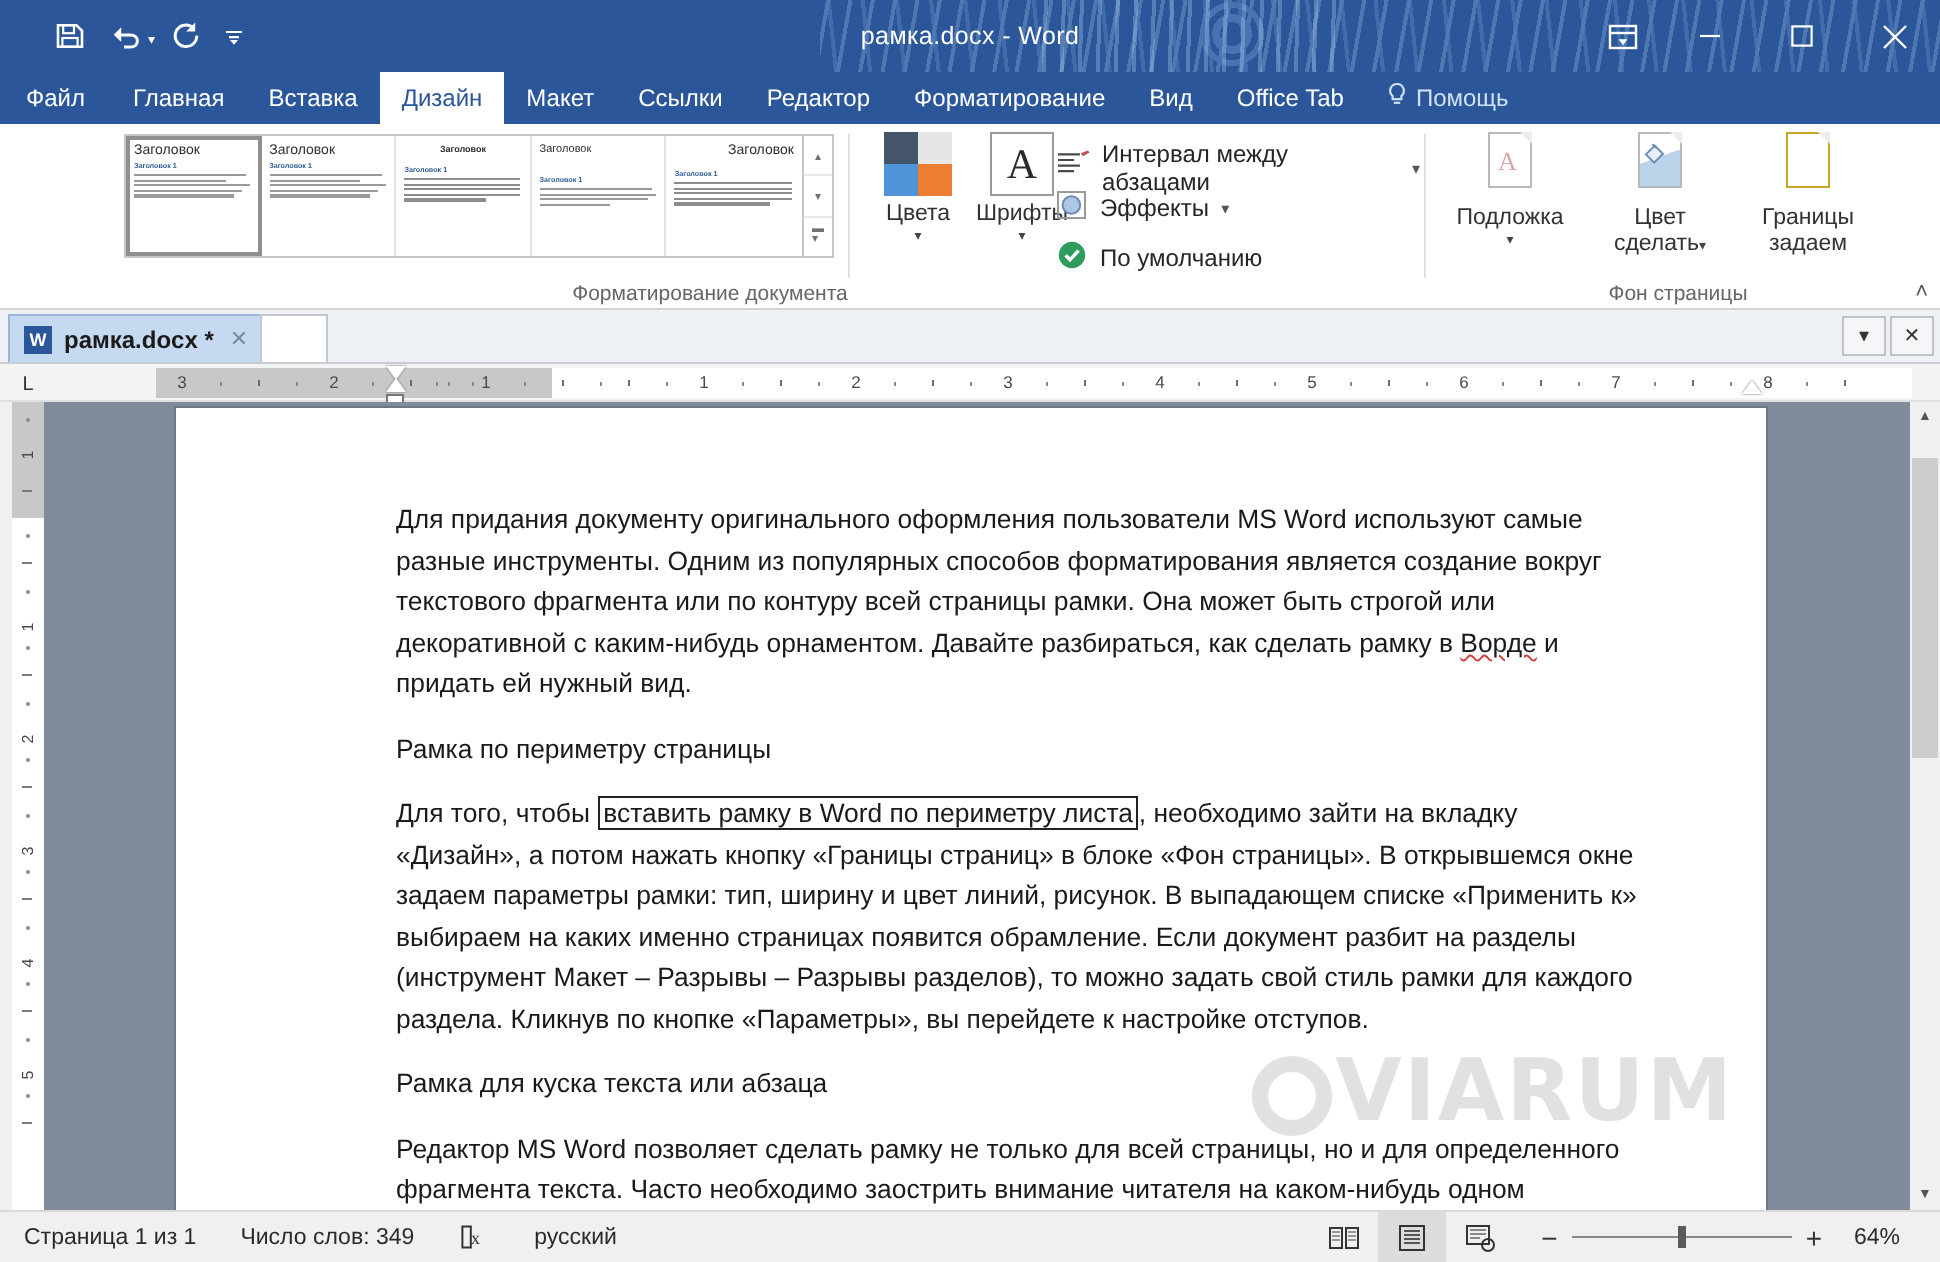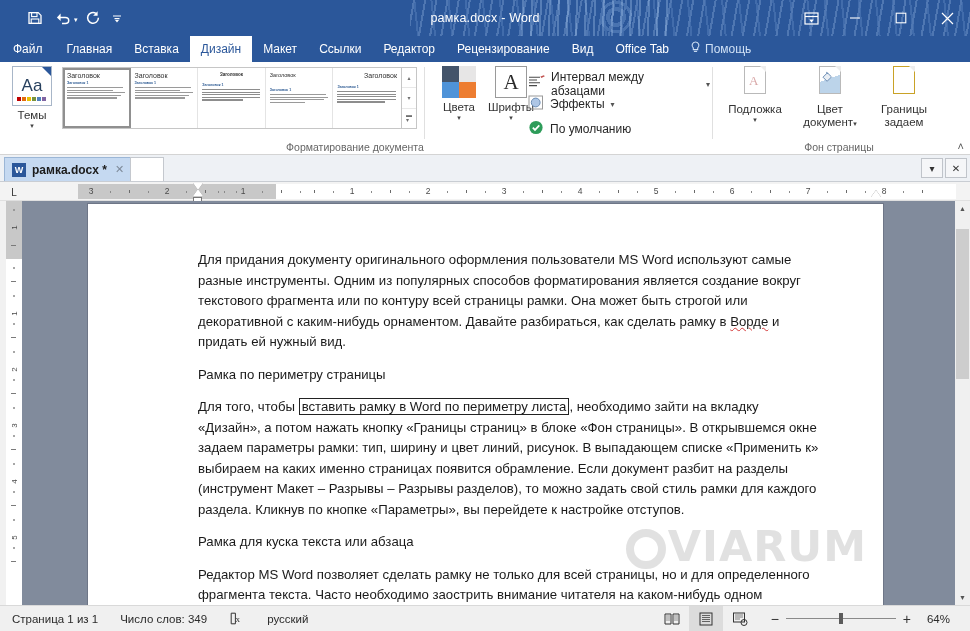--- a/index.html
+++ b/index.html
@@ -397,21 +397,21 @@
   </div>
 
   <div class="ribbon-tabs">
     <div class="rtab file">Файл</div>
     <div class="rtab">Главная</div>
     <div class="rtab">Вставка</div>
     <div class="rtab active">Дизайн</div>
     <div class="rtab">Макет</div>
     <div class="rtab">Ссылки</div>
     <div class="rtab">Редактор</div>
-    <div class="rtab">Рецензирование</div>
+    <div class="rtab">Форматирование</div>
     <div class="rtab">Вид</div>
     <div class="rtab">Office Tab</div>
     <div class="help-area">
       <span>
         <svg width="11" height="13" viewBox="0 0 11 13">
             <path fill="none" stroke="#cfe0f5" stroke-width="1.1" d="M5.5 1A3.4 3.4 0 0 0 3.3 7v1.6h4.4V7A3.4 3.4 0 0 0 5.5 1z"></path>
             <path stroke="#cfe0f5" stroke-width="1.1" d="M3.9 10.4h3.2"></path>
           </svg>
       </span>
       <span>Помощь</span>
@@ -426,36 +426,20 @@
           </svg>
       </span>
       <span>Общий доступ</span>
     </div>
   </div>
 
   <div class="ribbon">
 
     <div class="rgroup" style="left:0; width:710px;">
 
-      <div class="themes-btn">
-        <div class="themes-icon">
-          <span>Aa</span>
-          <span class="corner"></span>
-          <span class="swatches">
-            <i style="background:#c00000"></i>
-              <i style="background:#e36c0a"></i>
-              <i style="background:#e8c100"></i>
-              <i style="background:#77933c"></i>
-              <i style="background:#4f81bd"></i>
-              <i style="background:#8064a2"></i>
-          </span>
-        </div>
-        <div class="themes-label">Темы</div>
-        <div class="themes-caret">▾</div>
-      </div>
 
       <div class="gallery">
         <div class="gal-item sel">
           <div class="gal-h">Заголовок</div>
           <div class="gal-sub">Заголовок 1</div>
           <div class="gal-lines">
             <i style="width:96%"></i>
               <i style="width:78%"></i>
               <i style="width:99%"></i>
               <i style="width:92%"></i>
@@ -586,21 +570,21 @@
       <div class="bigbtn" style="left:80px; width:72px;">
         <div class="pg-icon">
           <div class="pg-doc" style="background:linear-gradient(160deg,#fff 45%,#bcd4ea 45%)"></div>
           <svg style="position:absolute;left:4px;top:4px" width="16" height="16" viewBox="0 0 16 16">
               <path fill="#e9eef4" stroke="#6b8db5" stroke-width="1" d="M3 7.2 7.4 2.8l4.1 4.1-4.4 4.4z"></path>
               <path stroke="#6b8db5" stroke-width="1" d="M6.2 2.1 8 3.9"></path>
             </svg>
         </div>
         <div class="lbl">
           <span>Цвет</span><br>
-          <span>документ</span><span class="car">▾</span>
+          <span>сделать</span><span class="car">▾</span>
         </div>
       </div>
 
       <div class="bigbtn" style="left:154px; width:72px;">
         <div class="pg-icon">
           <div class="pg-doc" style="border:1.5px solid #c9a227"></div>
         </div>
         <div class="lbl">
           <span>Границы</span><br>
           <span>задаем</span>

